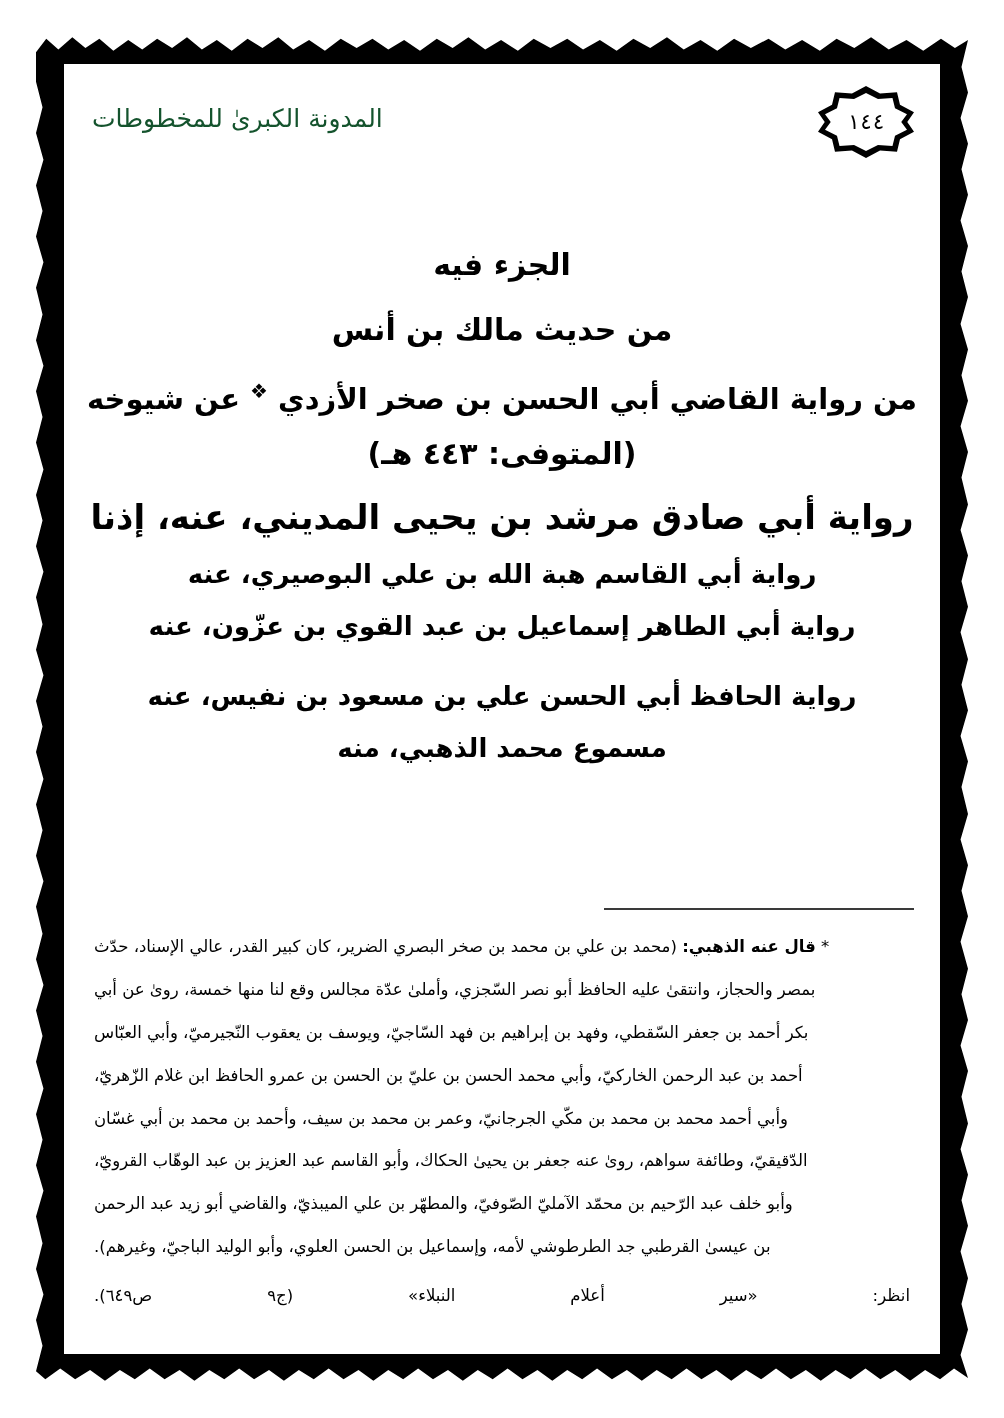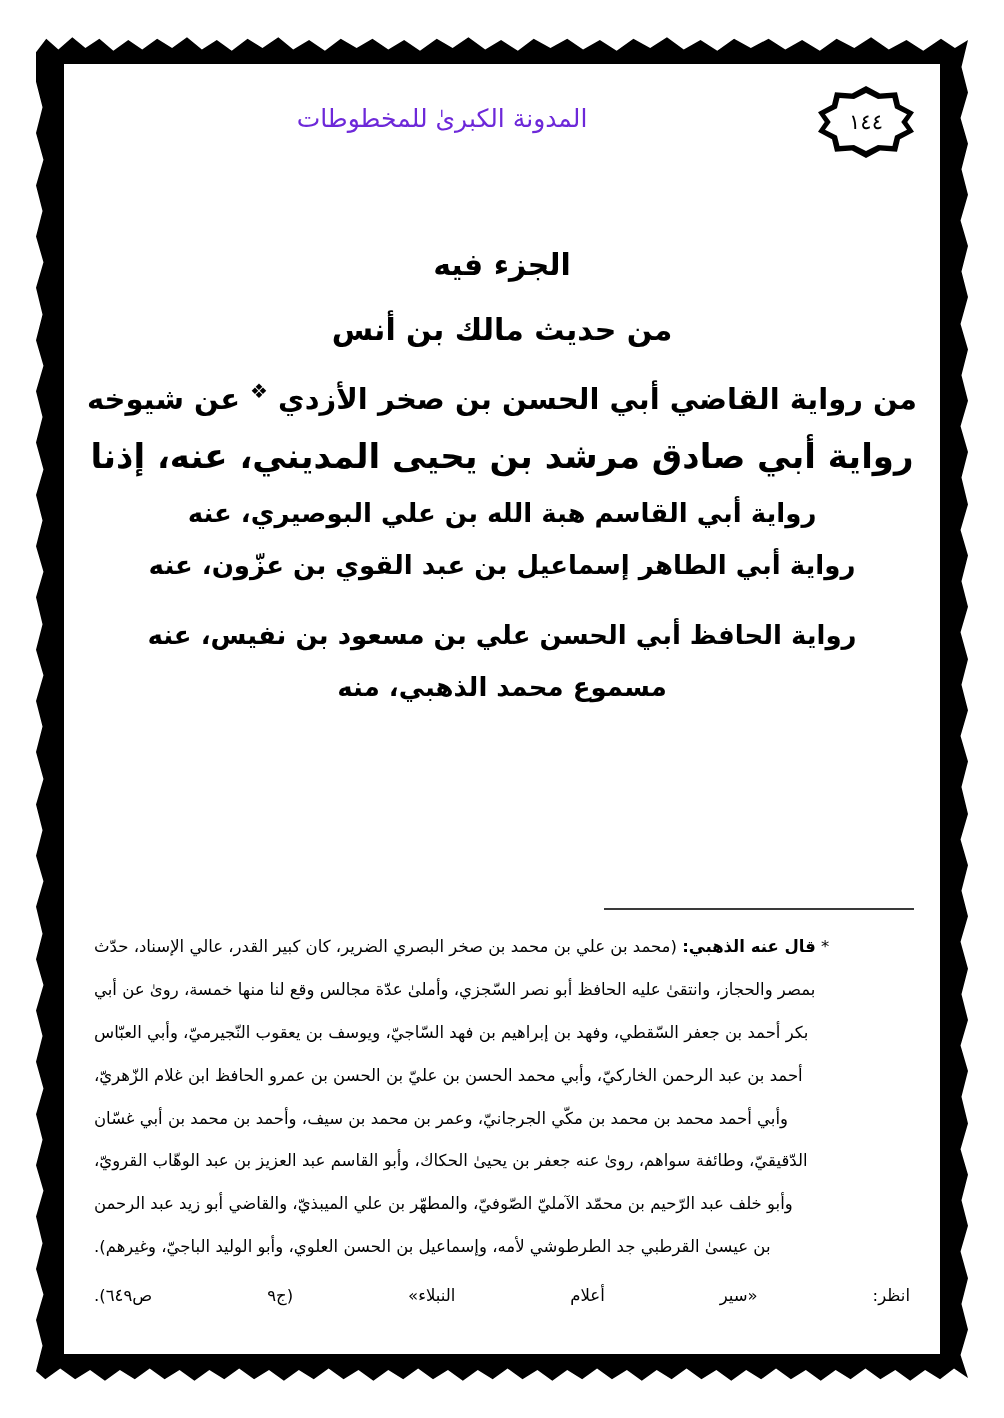--- a/index.html
+++ b/index.html
@@ -140,34 +140,34 @@
       50% 0%, 64.6% 10.4%, 82.3% 8.6%, 85.4% 26.1%, 100% 36.5%, 93% 50%,
       100% 63.5%, 85.4% 73.9%, 82.3% 91.4%, 64.6% 89.6%, 50% 100%,
       35.4% 89.6%, 17.7% 91.4%, 14.6% 73.9%, 0% 63.5%, 7% 50%,
       0% 36.5%, 14.6% 26.1%, 17.7% 8.6%, 35.4% 10.4%
     );
   }
   #page-number-text {
     position: relative;
     z-index: 2;
     font-size: 21px;
-    font-family: Liberation Serif, serif;
+    font-family: Liberation Mono, monospace;
     letter-spacing: 1px;
     color: #000000;
   }
   #header-title {
     position: absolute;
     right: 140px;
     left: 0;
     top: 22px;
-    text-align: center;
+    text-align: left;
     padding-left: 20px;
     font-size: 25px;
     font-family: "DejaVu Sans", "Liberation Sans", sans-serif;
-    color: #6d28d9;
+    color: #14532d;
     direction: rtl;
   }
   #header-title .ht {
     display: inline-block;
   }
 
   
   #title-block {
     position: absolute;
     left: 0;
@@ -257,20 +257,21 @@
     </div>
 
     <div id="title-block">
       <div class="title-line tl-1">الجزء فيه</div>
       <div class="title-line tl-2">من حديث مالك بن أنس</div>
       <div class="title-line tl-3">
         <span>من رواية القاضي أبي الحسن بن صخر الأزدي</span>
         <span class="fn-marker">❖</span>
         <span>عن شيوخه</span>
       </div>
+      <div class="title-line tl-4">(المتوفى: ٤٤٣ هـ)</div>
       <div class="title-line tl-5">رواية أبي صادق مرشد بن يحيى المديني، عنه، إذنا</div>
       <div class="title-line tl-6">رواية أبي القاسم هبة الله بن علي البوصيري، عنه</div>
       <div class="title-line tl-7">رواية أبي الطاهر إسماعيل بن عبد القوي بن عزّون، عنه</div>
       <div class="title-line tl-8">رواية الحافظ أبي الحسن علي بن مسعود بن نفيس، عنه</div>
       <div class="title-line tl-9">مسموع محمد الذهبي، منه</div>
     </div>
 
     <div id="footnote">
       <div id="footnote-rule"></div>
       <div id="footnote-body">

